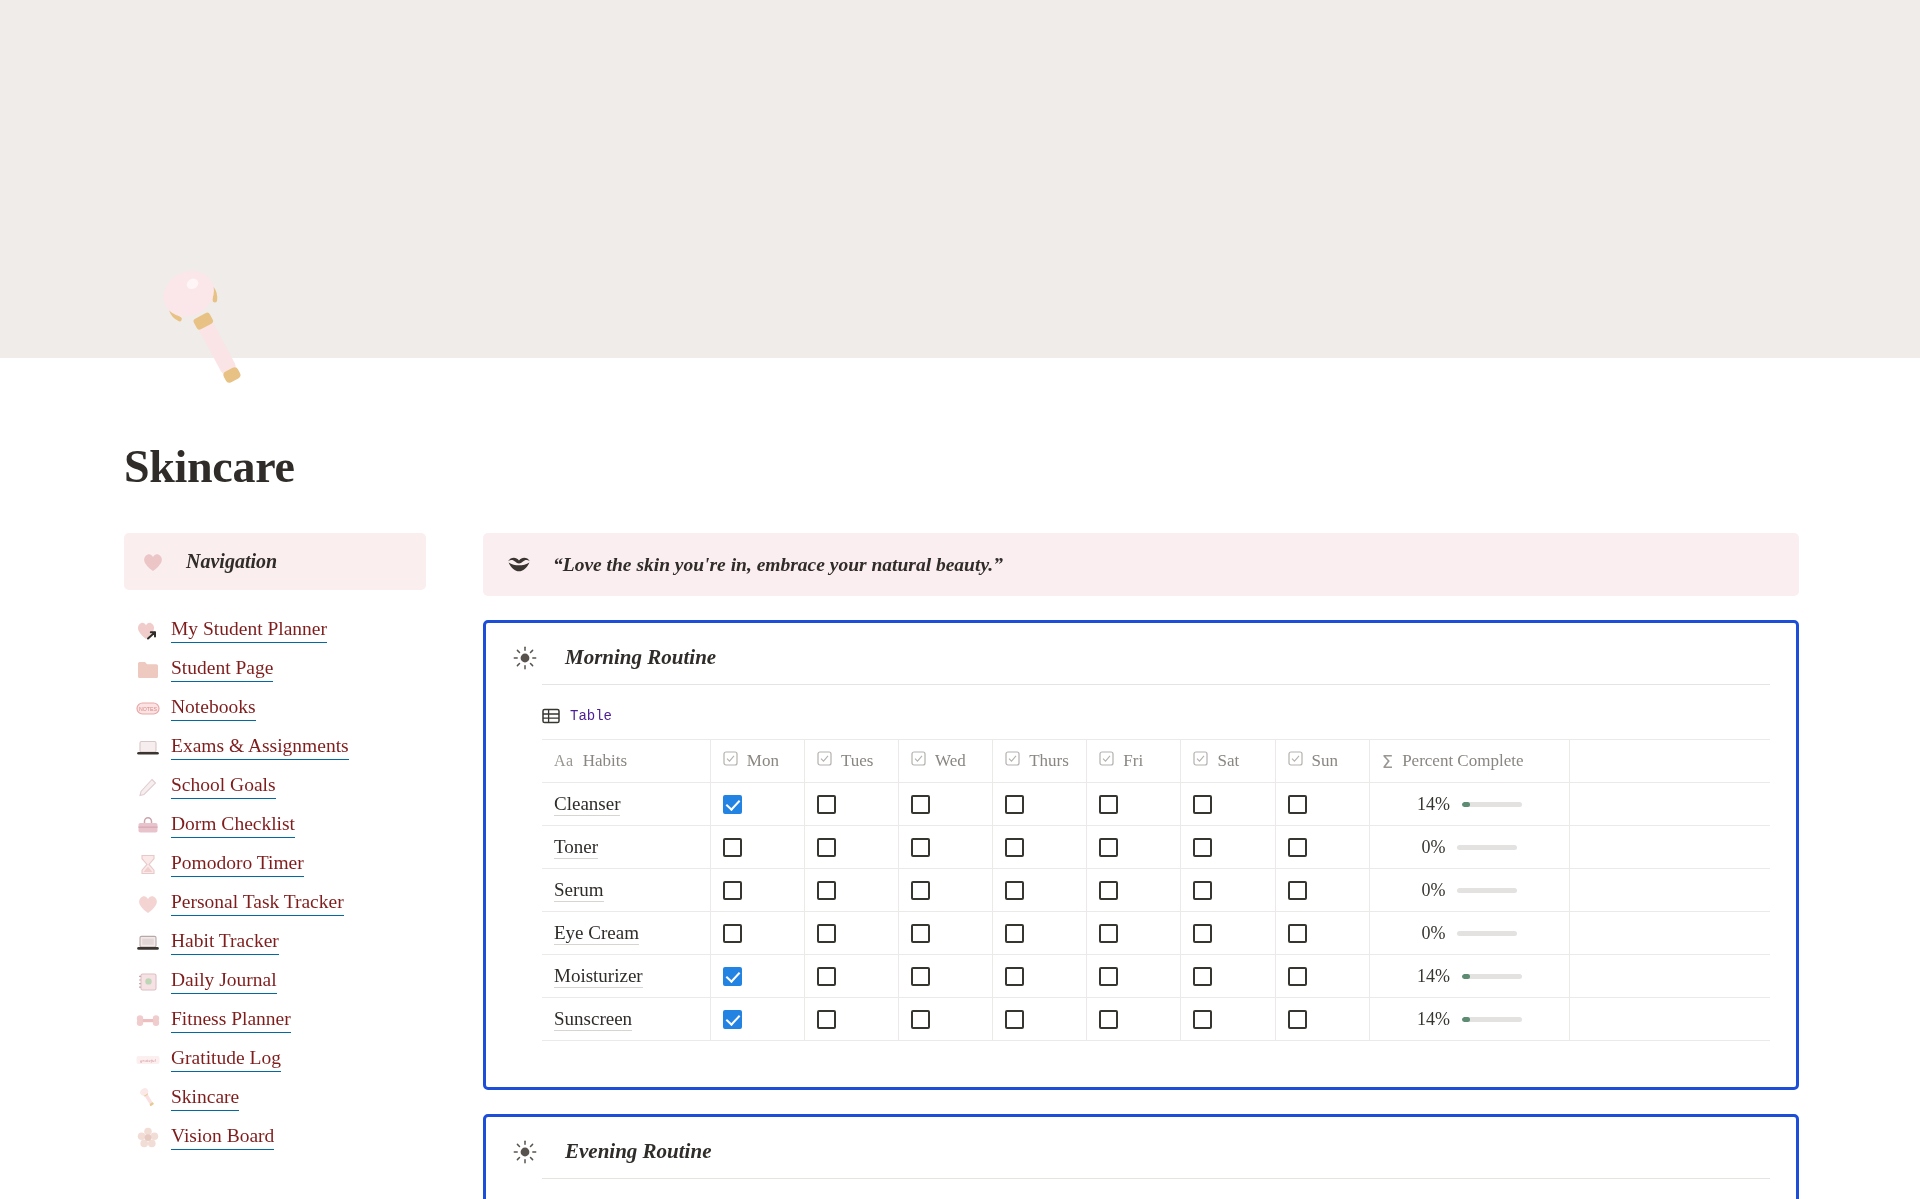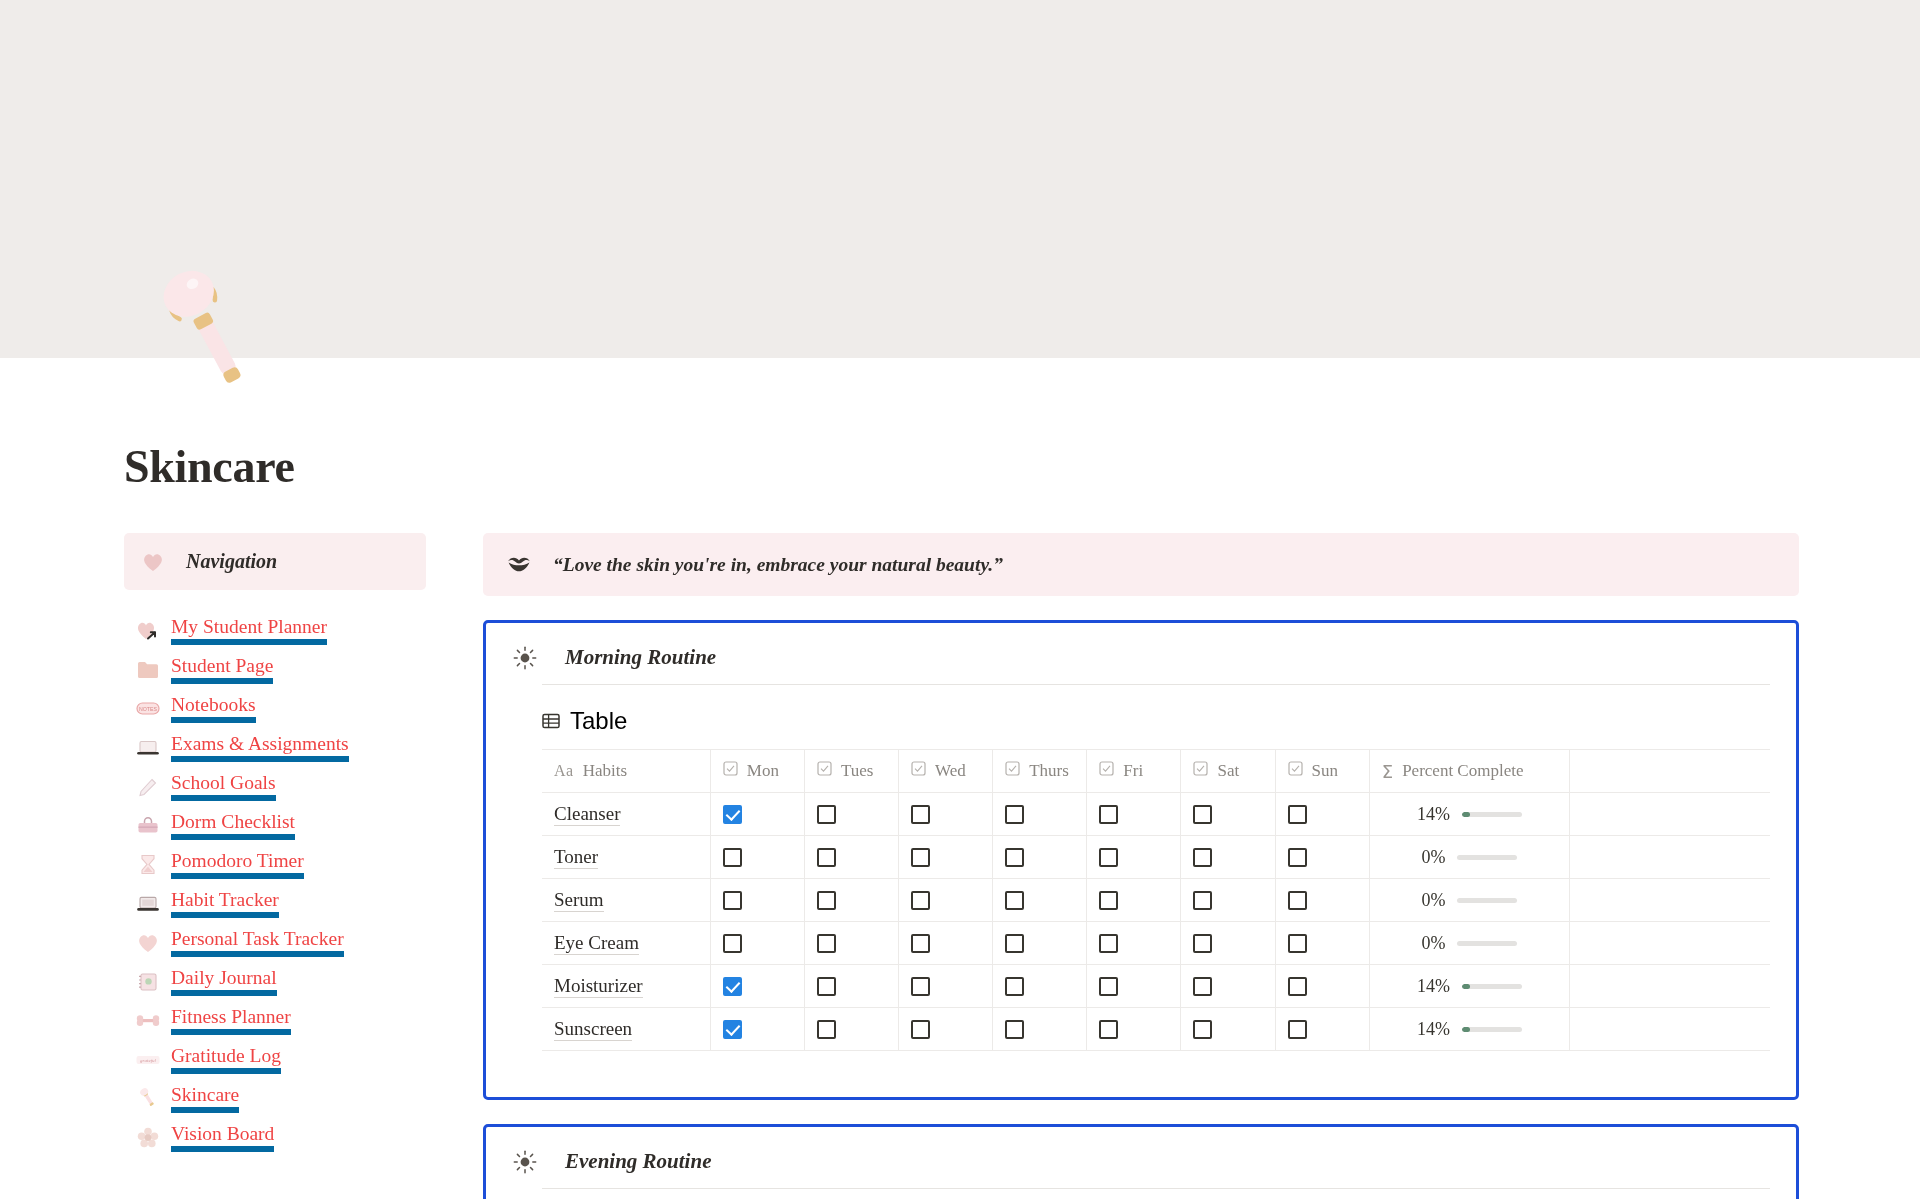--- a/index.html
+++ b/index.html
@@ -73,22 +73,22 @@
   }
   .nav-item .nicon {
     width: 26px; height: 22px;
     margin-right: 10px;
     display: flex; align-items: center; justify-content: center;
     flex: 0 0 26px;
   }
   .nav-item .nlabel {
     font-family: "Liberation Serif", "DejaVu Serif", serif;
     font-size: 19.5px;
-    color: #ef4444;
-    border-bottom: 6px solid #0369a1;
+    color: #7f1d1d;
+    border-bottom: 1px solid #0369a1;
     padding-bottom: 1px;
     line-height: 1.15;
   }
 
   
   .main { flex: 1 1 auto; min-width: 0; }
 
   .quote-callout {
     background: #fbeef0;
     border-radius: 5px;
@@ -132,22 +132,22 @@
     height: 1px; background: #e6e4e1;
     margin: 0 26px 0 56px;
   }
 
   .table-label {
     display: flex; align-items: center;
     margin: 22px 0 14px 56px;
   }
   .table-label .ticon { margin-right: 10px; display:flex; }
   .table-label-text {
-    font-family: Liberation Sans, sans-serif;
-    font-size: 24px; color: #000000;
+    font-family: Liberation Mono, monospace;
+    font-size: 14px; color: #4c1d95;
   }
 
   .tbl-wrap { margin: 0 26px 0 56px; padding-bottom: 46px; }
   table.habits { border-collapse: collapse; width: 100%; table-layout: fixed; }
   table.habits th, table.habits td {
     border-top: 1px solid #eceae8;
     border-bottom: 1px solid #eceae8;
     border-right: 1px solid #eceae8;
     height: 43px;
     padding: 0 12px;
@@ -333,36 +333,36 @@
               <svg width="18" height="21" viewBox="0 0 18 21">
                 <path d="M3 1.5 h12 v3.2 L10 10.4 L15 16.2 v3.3 H3 v-3.3 L8 10.4 L3 4.7 Z" fill="#fbe9e9" stroke="#e8c9c9" stroke-width="1.1"></path>
                 <path d="M4.4 17.9 h9.2 L9 12.8 Z" fill="#f0cfcf"></path>
               </svg>
             </span>
             <span class="nlabel">Pomodoro Timer</span>
           </div>
 
           <div class="nav-item">
             <span class="nicon">
+              <svg width="22" height="20" viewBox="0 0 22 20">
+                <path d="M11 19 C2 12.5 0.5 7.5 3.5 4 C6 1 9.5 1.8 11 5 C12.5 1.8 16 1 18.5 4 C21.5 7.5 20 12.5 11 19Z" fill="#f3d4d2"></path>
+              </svg>
+            </span>
+            <span class="nlabel">Personal Task Tracker</span>
+          </div>
+
+          <div class="nav-item">
+            <span class="nicon">
               <svg width="24" height="18" viewBox="0 0 24 18">
                 <rect x="4" y="2.4" width="16" height="10.6" rx="1.4" fill="#f2eaea" stroke="#b9a8a8" stroke-width="1.1"></rect>
                 <rect x="6.2" y="4.6" width="11.6" height="6.2" fill="#e3d6d6"></rect>
                 <rect x="1.2" y="13.1" width="21.6" height="2.7" rx="1.3" fill="#3a3531"></rect>
               </svg>
             </span>
             <span class="nlabel">Habit Tracker</span>
-          </div>
-
-          <div class="nav-item">
-            <span class="nicon">
-              <svg width="22" height="20" viewBox="0 0 22 20">
-                <path d="M11 19 C2 12.5 0.5 7.5 3.5 4 C6 1 9.5 1.8 11 5 C12.5 1.8 16 1 18.5 4 C21.5 7.5 20 12.5 11 19Z" fill="#f3d4d2"></path>
-              </svg>
-            </span>
-            <span class="nlabel">Personal Task Tracker</span>
           </div>
 
           <div class="nav-item">
             <span class="nicon">
               <svg width="22" height="20" viewBox="0 0 22 20">
                 <rect x="4" y="2" width="15" height="16" rx="1.6" fill="#f6e2e4" stroke="#dcc0c3" stroke-width="1.1"></rect>
                 <circle cx="11.5" cy="9.4" r="3.2" fill="#bcd6b6"></circle>
                 <path d="M4 4.4 h-2 M4 8 h-2 M4 11.6 h-2 M4 15.2 h-2" stroke="#c9a9ad" stroke-width="1.2"></path>
               </svg>
             </span>

